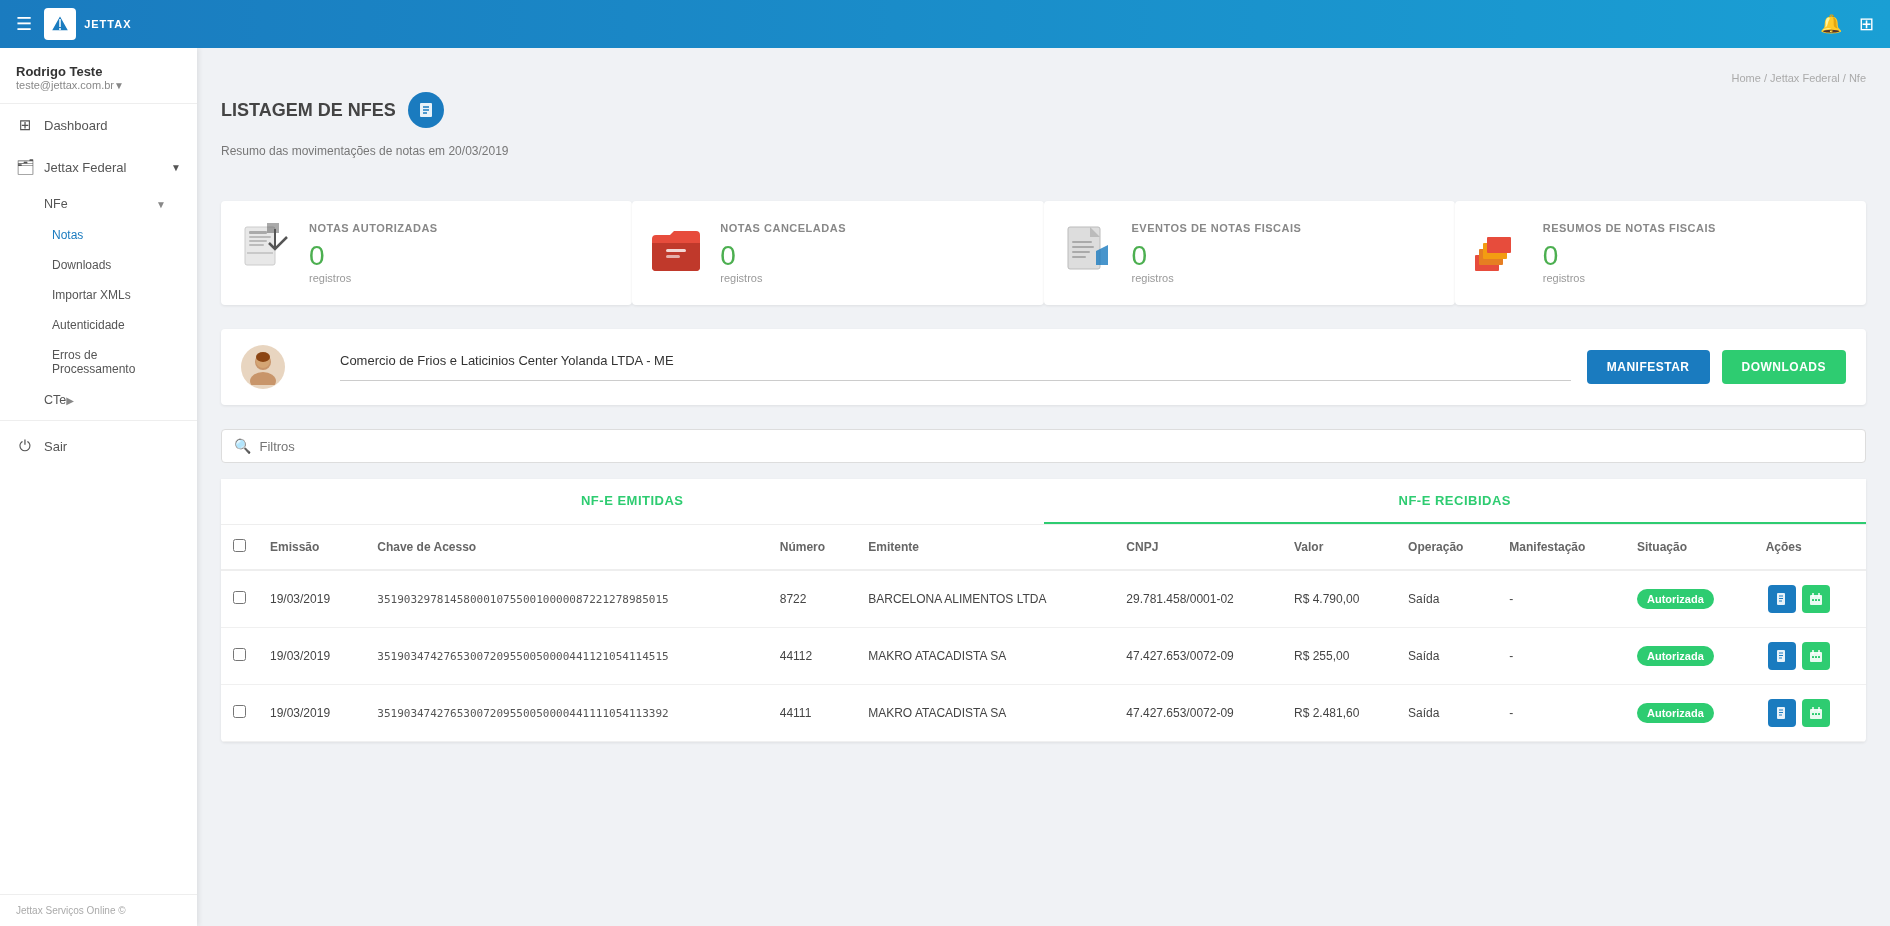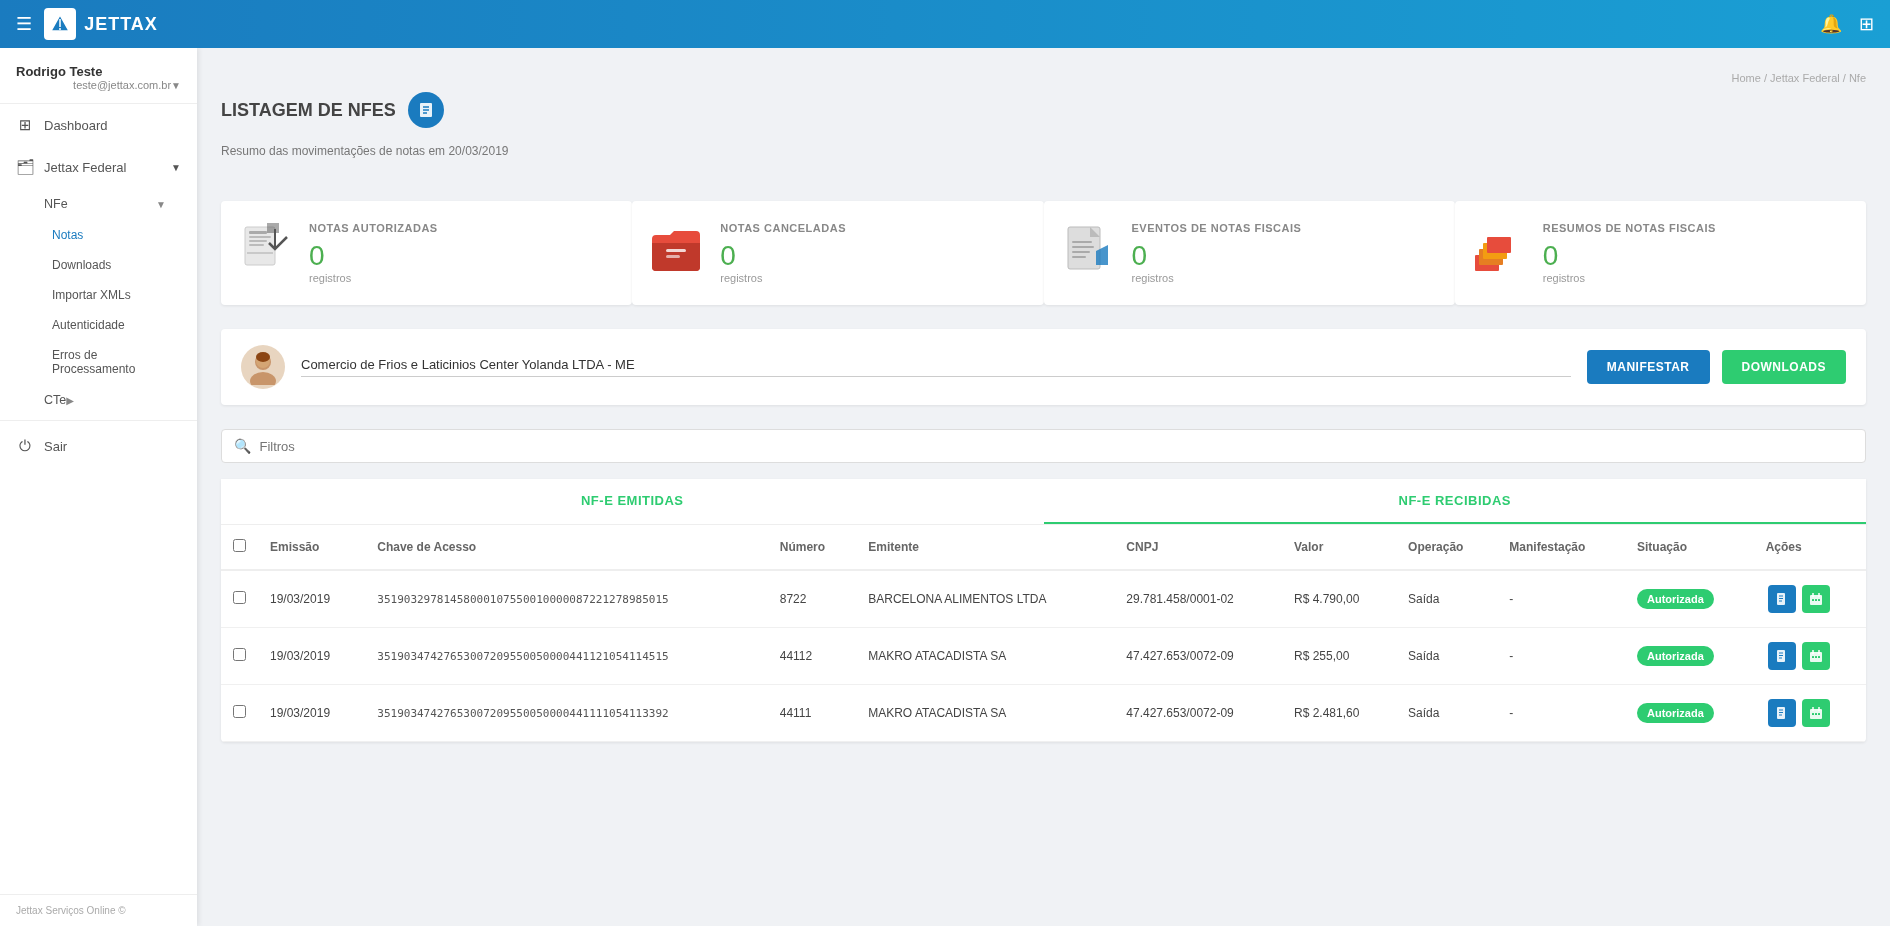--- a/index.html
+++ b/index.html
@@ -13,41 +13,41 @@
       align-items: center;
       justify-content: space-between;
       padding: 0 16px;
       position: fixed;
       top: 0; left: 0; right: 0;
       z-index: 100;
     }
     .topbar-left { display: flex; align-items: center; gap: 12px; }
     .topbar-logo { display: flex; align-items: center; gap: 8px; }
     .topbar-logo-icon { width: 32px; height: 32px; background: white; border-radius: 4px; display: flex; align-items: center; justify-content: center; }
-    .topbar-logo-text { color: white; font-weight: bold; font-size: 18px; letter-spacing: 1px; }
+    .topbar-logo-text { color: white; font-weight: bold; font-size: 11px; letter-spacing: 1px; }
     .hamburger { color: white; font-size: 18px; cursor: pointer; }
     .topbar-right { display: flex; align-items: center; gap: 16px; }
     .topbar-icon { color: white; font-size: 18px; cursor: pointer; }
 
     
     .sidebar {
       width: 197px;
       background: white;
       position: fixed;
       top: 48px; left: 0; bottom: 0;
       overflow-y: auto;
       box-shadow: 2px 0 5px rgba(0,0,0,0.08);
       z-index: 90;
     }
     .user-section {
       padding: 16px 16px 12px;
       border-bottom: 1px solid #eee;
     }
     .user-name { font-weight: bold; font-size: 13px; color: #333; }
-    .user-email-row { display: flex; align-items: center; justify-content: flex-end; }
+    .user-email-row { display: flex; align-items: center; justify-content: flex-start; }
     .user-email { font-size: 11px; color: #888; }
     .user-chevron { color: #888; font-size: 10px; }
 
     .nav-item {
       display: flex;
       align-items: center;
       padding: 12px 16px;
       cursor: pointer;
       color: #555;
       font-size: 13px;
@@ -158,21 +158,22 @@
       width: 44px; height: 44px;
       border-radius: 50%;
       background: #e8d5c0;
       display: flex; align-items: center; justify-content: center;
       font-size: 24px;
       overflow: hidden;
     }
     .company-select-wrapper {
       flex: 1;
       border-bottom: 1px solid #ccc;
-      padding-bottom: 4px;
+      padding-bottom: 12px;
+      margin-left: 39px;
     }
     .company-select {
       border: none;
       background: transparent;
       font-size: 13px;
       color: #333;
       width: 100%;
       cursor: pointer;
       appearance: none;
       -webkit-appearance: none;

